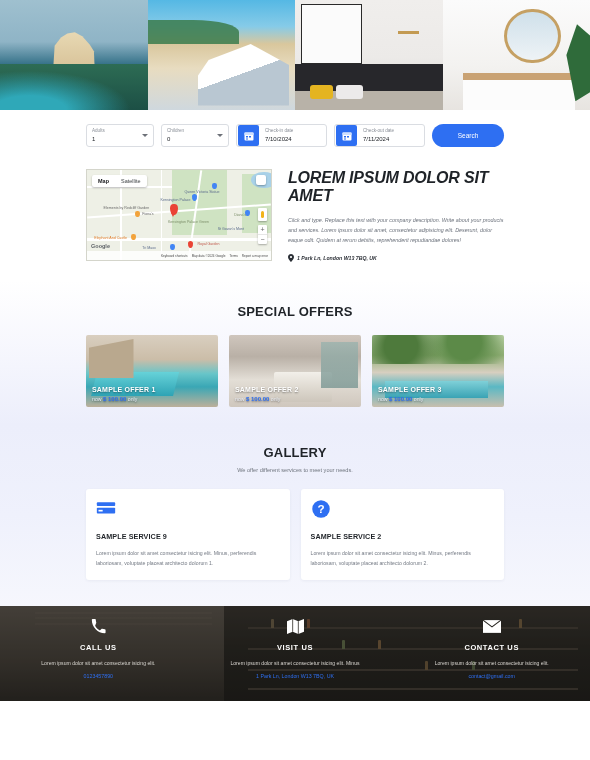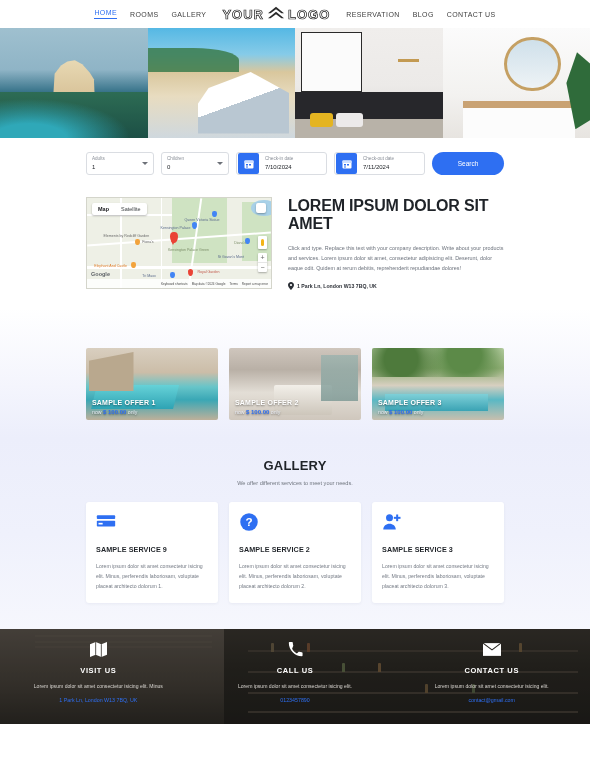--- a/index.html
+++ b/index.html
@@ -152,21 +152,21 @@
     box-shadow:0 1px 2px rgba(0,0,0,.3); border-radius:2px; }
   .map-peg { position:absolute; right:4px; top:42%; width:9px; height:13px; background:#fff;
     box-shadow:0 1px 2px rgba(0,0,0,.3); border-radius:1px; }
   .map-peg::after { content:""; position:absolute; left:3px; top:3px; width:3px; height:7px;
     background:#f2b418; border-radius:2px; }
   .map-foot { position:absolute; left:0; right:0; bottom:0; height:9px; background:rgba(255,255,255,.82);
     display:flex; align-items:center; justify-content:flex-end; gap:4px; padding-right:3px; }
   .map-foot span { font-size:3.1px; color:#4a4a4a; }
   .map-google { position:absolute; left:4px; bottom:11px; font-size:5.5px; font-weight:bold; color:#5f6368; }
 
-  .about-text { flex: 1; }
+  .about-text { flex: 1; font-style: italic; }
   .about-title {
     font-size: 16px; font-weight: bold; color:#1f2328; line-height: 1.15;
     letter-spacing: -.2px; text-transform: uppercase;
   }
   .about-body { font-size: 5.4px; color:#6c727c; line-height: 1.85; margin-top: 9px; }
   .about-addr { display:flex; align-items:center; gap:3px; margin-top: 9px; }
   .about-addr span { font-size: 5.2px; font-weight:bold; color:#2b2f36; }
 
   
   .offers-sec { background: linear-gradient(180deg,#ffffff 0%,#f4f5fd 60%,#eceefb 100%); padding: 24px 0 18px; margin-top: 18px; }
@@ -225,42 +225,20 @@
   .clink { font-size: 5.3px; color:#2e6ff2; margin-top: 5px; display:block; text-decoration:none; }
 
   
   .partners { background:#fff; padding-top: 22px; text-align:center; }
 </style>
 </head>
 <body>
 
 <div class="page">
 
-  <div class="navbar">
-    <div class="nav-group">
-      <a class="nav-link active" href="#">HOME</a>
-      <a class="nav-link" href="#">ROOMS</a>
-      <a class="nav-link" href="#">GALLERY</a>
-    </div>
-
-    <div class="logo">
-      <span class="logo-text">YOUR</span>
-      <svg class="logo-mark" viewBox="0 0 24 22">
-        <path d="M12 1 L23 10 L19.5 10 L12 4.5 L4.5 10 L1 10 Z" fill="#2b2b2b"></path>
-        <path d="M12 8 L23 17 L19.5 17 L12 11.5 L4.5 17 L1 17 Z" fill="#2b2b2b"></path>
-      </svg>
-      <span class="logo-text">LOGO</span>
-    </div>
-
-    <div class="nav-group">
-      <a class="nav-link" href="#">RESERVATION</a>
-      <a class="nav-link" href="#">BLOG</a>
-      <a class="nav-link" href="#">CONTACT US</a>
-    </div>
-  </div>
 
   <div class="hero">
     <div class="hero-cell h1"></div>
     <div class="hero-cell h2"></div>
     <div class="hero-cell h3">
       <div class="pillow"></div>
       <div class="pillow2"></div>
       <div class="lamp"></div>
     </div>
     <div class="hero-cell h4">
@@ -384,20 +362,21 @@
       <div class="about-addr">
         <svg width="6" height="8" viewBox="0 0 12 16">
           <path d="M6 0C2.7 0 0 2.7 0 6c0 4.5 6 10 6 10s6-5.5 6-10c0-3.3-2.7-6-6-6zm0 8.2A2.2 2.2 0 1 1 6 3.8a2.2 2.2 0 0 1 0 4.4z" fill="#2b2f36"></path>
         </svg>
         <span>1 Park Ln, London W13 7BQ, UK</span>
       </div>
     </div>
   </div>
 
   <div class="offers-sec">
+    <h2 class="sec-title">SPECIAL OFFERS</h2>
     <div class="offers">
 
       <div class="offer o1">
         <div class="offer-cap">
           <div class="offer-name">SAMPLE OFFER 1</div>
           <div class="offer-price">
             <span>now</span>
             <b>$ 100.00</b>
             <span>only</span>
           </div>
@@ -446,30 +425,20 @@
 
       <div class="card">
         <svg class="card-icon" viewBox="0 0 24 24">
           <circle cx="12" cy="12" r="10.5" fill="#2e6ff2"></circle>
           <text x="12" y="17" font-size="14" font-weight="bold" text-anchor="middle" fill="#ffffff" font-family="Liberation Sans, sans-serif">?</text>
         </svg>
         <div class="card-title">SAMPLE SERVICE 2</div>
         <p class="card-body">Lorem ipsum dolor sit amet consectetur isicing elit. Minus, perferendis laboriosam, voluptate placeat architecto dolorum 2.</p>
       </div>
 
-      <div class="card">
-        <svg class="card-icon" viewBox="0 0 24 24">
-          <circle cx="9" cy="7" r="4.2" fill="#2e6ff2"></circle>
-          <path d="M1.5 21c0-4.2 3.4-7 7.5-7s7.5 2.8 7.5 7z" fill="#2e6ff2"></path>
-          <rect x="17" y="3" width="2.4" height="8" fill="#2e6ff2"></rect>
-          <rect x="14.2" y="5.8" width="8" height="2.4" fill="#2e6ff2"></rect>
-        </svg>
-        <div class="card-title">SAMPLE SERVICE 3</div>
-        <p class="card-body">Lorem ipsum dolor sit amet consectetur isicing elit. Minus, perferendis laboriosam, voluptate placeat architecto dolorum 3.</p>
-      </div>
 
     </div>
   </div>
 
   <div class="contact">
     <div class="bar-bg">
       <div class="ceil" style="top:6%"></div>
       <div class="ceil" style="top:12%"></div>
       <div class="ceil" style="top:18%"></div>
       <div class="shelf" style="top:22%"></div>
@@ -484,39 +453,39 @@
       <div class="bot" style="left:80%;top:58%;background:#5f6e4a"></div>
       <div class="bot" style="left:88%;top:14%;background:#866a46"></div>
       <div class="col-left"></div>
     </div>
     <div class="overlay"></div>
 
     <div class="contact-row">
 
       <div class="ccol">
         <div class="cicon">
+          <svg width="15" height="15" viewBox="0 0 24 24">
+            <path d="M6.6 10.8c1.7 3.4 4.2 5.9 7.6 7.6l2.5-2.5c.3-.3.8-.4 1.2-.3 1.3.4 2.7.7 4.2.7.7 0 1.2.5 1.2 1.2v4c0 .7-.5 1.2-1.2 1.2C10.9 22.7 1.3 13.1 1.3 1.2 1.3.5 1.8 0 2.5 0h4c.7 0 1.2.5 1.2 1.2 0 1.4.2 2.8.7 4.2.1.4 0 .9-.3 1.2z" fill="#ffffff"></path>
+          </svg>
+        </div>
+        <div class="ctitle">CALL US</div>
+        <p class="cbody">Lorem ipsum dolor sit amet consectetur isicing elit.</p>
+        <a class="clink" href="#">0123457890</a>
+      </div>
+
+      <div class="ccol">
+        <div class="cicon">
           <svg width="17" height="15" viewBox="0 0 24 21">
             <path d="M0 3 L8 0 L16 3 L24 0 L24 18 L16 21 L8 18 L0 21 Z" fill="#ffffff"></path>
             <path d="M8 0 L8 18 M16 3 L16 21" stroke="#2a2722" stroke-width="1.1"></path>
           </svg>
         </div>
         <div class="ctitle">VISIT US</div>
         <p class="cbody">Lorem ipsum dolor sit amet consectetur isicing elit. Minus</p>
         <a class="clink" href="#">1 Park Ln, London W13 7BQ, UK</a>
-      </div>
-
-      <div class="ccol">
-        <div class="cicon">
-          <svg width="15" height="15" viewBox="0 0 24 24">
-            <path d="M6.6 10.8c1.7 3.4 4.2 5.9 7.6 7.6l2.5-2.5c.3-.3.8-.4 1.2-.3 1.3.4 2.7.7 4.2.7.7 0 1.2.5 1.2 1.2v4c0 .7-.5 1.2-1.2 1.2C10.9 22.7 1.3 13.1 1.3 1.2 1.3.5 1.8 0 2.5 0h4c.7 0 1.2.5 1.2 1.2 0 1.4.2 2.8.7 4.2.1.4 0 .9-.3 1.2z" fill="#ffffff"></path>
-          </svg>
-        </div>
-        <div class="ctitle">CALL US</div>
-        <p class="cbody">Lorem ipsum dolor sit amet consectetur isicing elit.</p>
-        <a class="clink" href="#">0123457890</a>
       </div>
 
       <div class="ccol">
         <div class="cicon">
           <svg width="18" height="13" viewBox="0 0 24 17">
             <rect x="0" y="0" width="24" height="17" fill="#ffffff"></rect>
             <path d="M0 0 L12 9 L24 0" stroke="#2a2722" stroke-width="1.4" fill="none"></path>
           </svg>
         </div>
         <div class="ctitle">CONTACT US</div>

